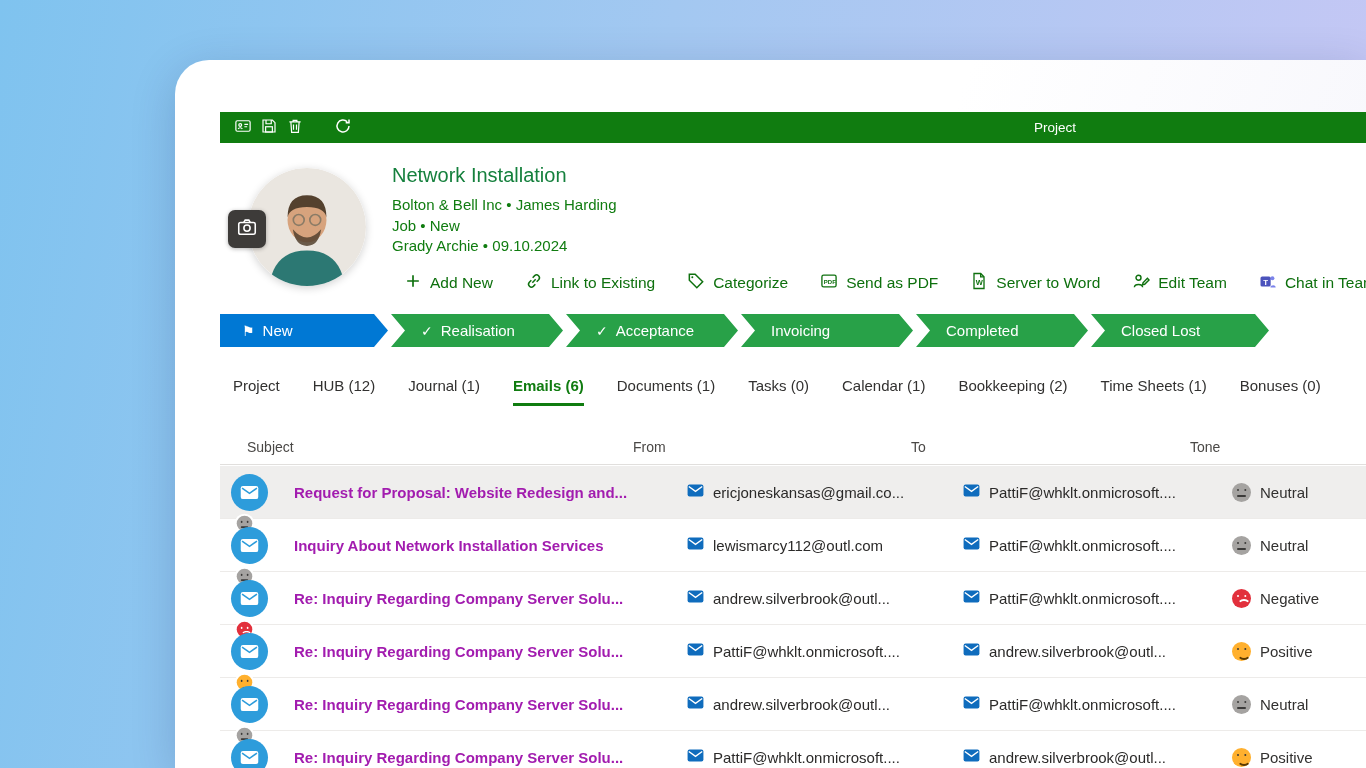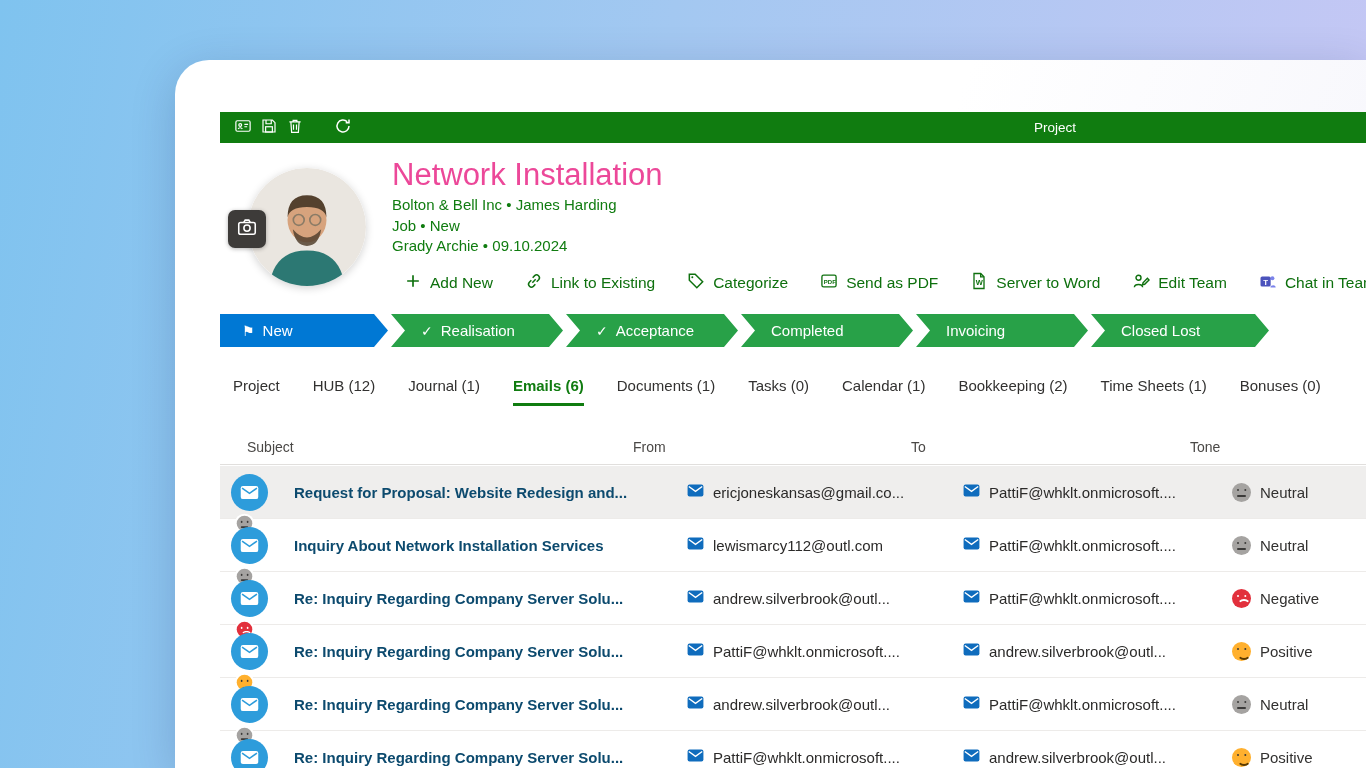--- a/index.html
+++ b/index.html
@@ -21,21 +21,21 @@
   
   .hdr { position:absolute; top:31px; left:0; right:0; height:171px; background:#fff; }
   .avatar { position:absolute; left:28px; top:25px; width:118px; height:118px; border-radius:50%;
             overflow:hidden; box-shadow:0 2px 8px rgba(0,0,0,.18); cursor:pointer; }
   .avatar svg { width:100%; height:100%; display:block; }
   .cam-badge { position:absolute; left:8px; top:67px; width:38px; height:38px; background:#3D3B39;
                border-radius:7px; display:flex; align-items:center; justify-content:center; cursor:pointer;
                box-shadow:0 1px 4px rgba(0,0,0,.3); }
   .cam-badge svg { width:22px; height:22px; }
   .hdr-text { position:absolute; left:172px; top:12px; }
-  .hdr-title { font-size:31px; color:#ec4899; font-weight:400; line-height:40px; }
+  .hdr-title { font-size:20px; color:#15803d; font-weight:400; line-height:40px; }
   .hdr-sub { font-size:15px; color:#107C10; line-height:20.5px; }
   .actions { position:absolute; left:183px; top:124px; height:32px; display:flex; align-items:center; gap:31px; }
   .action { display:flex; align-items:center; gap:7px; color:#0E700E; font-size:15.5px; cursor:pointer; white-space:nowrap; }
   .action svg { width:20px; height:20px; flex:none; }
 
   
   .stages { position:absolute; top:202px; left:0; height:33px; display:flex; }
   .stage { height:33px; display:flex; align-items:center; padding-left:30px; color:#fff; font-size:15px;
            gap:8px; cursor:pointer; white-space:nowrap;
            clip-path:polygon(0 0, calc(100% - 14px) 0, 100% 50%, calc(100% - 14px) 100%, 0 100%, 14px 50%);
@@ -61,21 +61,21 @@
   .rows { position:absolute; top:354px; left:0; right:0; bottom:0; overflow:hidden; }
   .row { display:grid; grid-template-columns:74px 392px 276px 270px 1fr; align-items:center; height:53px;
          border-bottom:1px solid #EDEBE9; background:#fff; cursor:pointer; }
   .row.sel { background:#EFEEED; }
   .icon-cell { display:flex; justify-content:flex-start; padding-left:11px; }
   .mail-badge { position:relative; width:37px; height:37px; }
   .mail-circle { width:37px; height:37px; border-radius:50%; background:#2D9CDB; display:flex;
                  align-items:center; justify-content:center; }
   .mail-circle svg { width:21px; height:21px; }
   .badge-emoji { position:absolute; right:-4px; bottom:-3px; transform:scale(.82); box-shadow:0 0 0 2.5px #fff; }
-  .subj { font-size:15px; font-weight:700; color:#0c4a6e; white-space:nowrap; overflow:hidden; }
+  .subj { font-size:15px; font-weight:700; color:#a21caf; white-space:nowrap; overflow:hidden; }
   .addr { display:flex; align-items:center; gap:8px; white-space:nowrap; overflow:hidden; }
   .addr svg { width:19px; height:19px; flex:none; }
   .link { font-size:15px; color:#2B2A29; white-space:nowrap; overflow:hidden; }
   .tone-cell { display:flex; align-items:center; gap:9px; font-size:15px; color:#323130; }
 
   
   .emoji { display:inline-block; width:19px; height:19px; border-radius:50%; position:relative; flex:none; }
   .emoji::before { content:""; position:absolute; top:6px; left:4.5px; width:2.6px; height:2.6px;
                    border-radius:50%; background:#3B3A39; box-shadow:7.3px 0 0 #3B3A39; }
   .emoji.neutral { background:#A5A3A1; }
@@ -227,25 +227,25 @@
         <div class="stage w-mid">
           <span class="st-glyph">✓</span>
           <span>Realisation</span>
         </div>
         <div class="stage w-mid">
           <span class="st-glyph">✓</span>
           <span>Acceptance</span>
         </div>
         <div class="stage w-mid">
 
+          <span>Invoicing</span>
+        </div>
+        <div class="stage w-mid">
+
           <span>Completed</span>
-        </div>
-        <div class="stage w-mid">
-
-          <span>Invoicing</span>
         </div>
         <div class="stage w-last">
 
           <span>Closed Lost</span>
         </div>
       </div>
 
       <div class="tabs">
         <div class="tab">Project</div>
         <div class="tab">HUB (12)</div>

